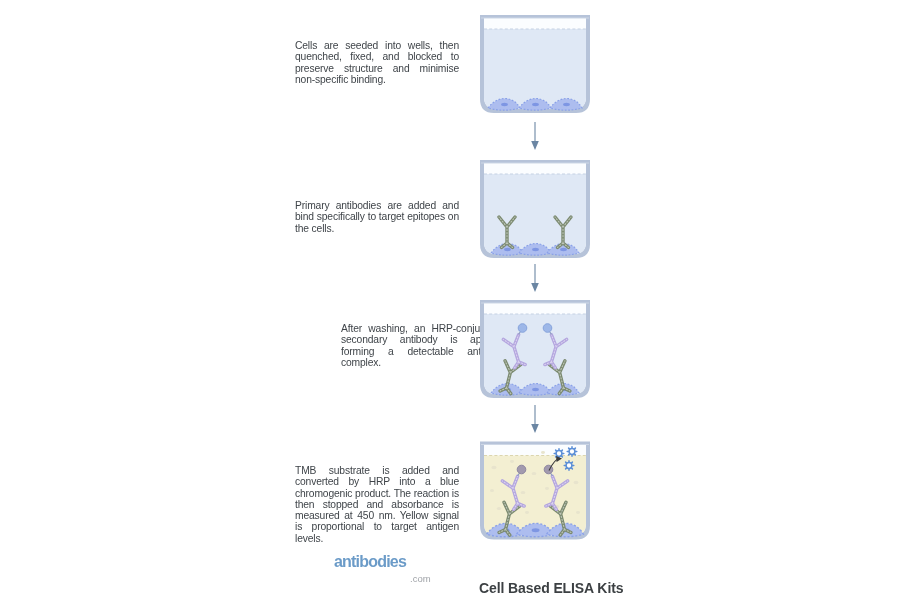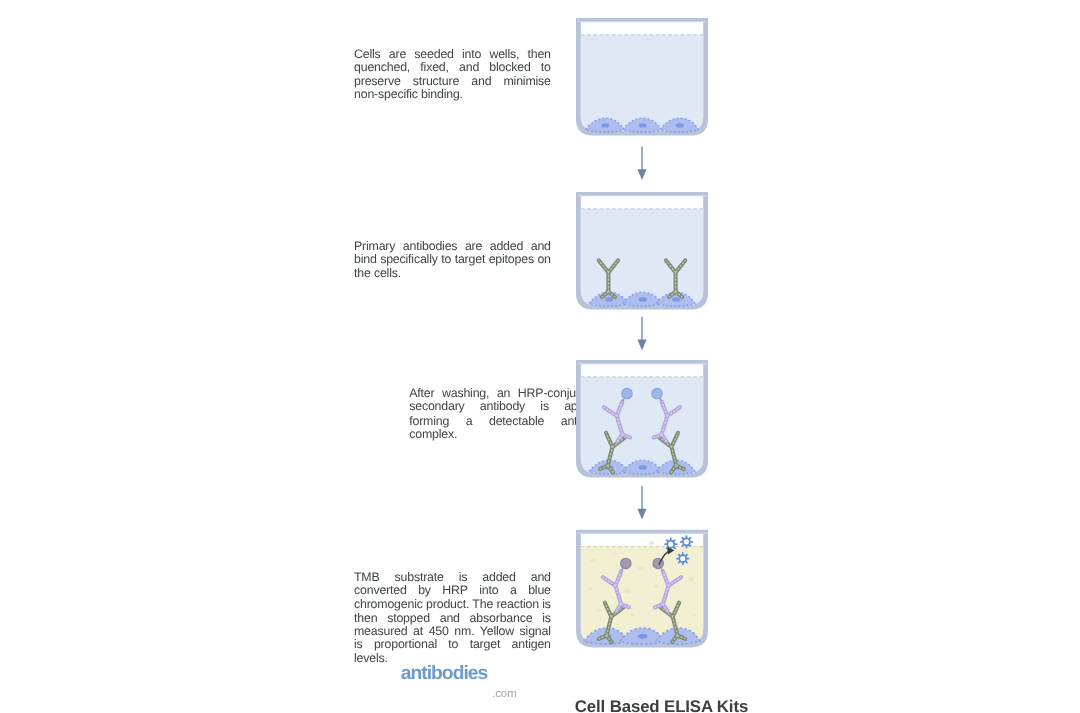--- a/index.html
+++ b/index.html
@@ -130,21 +130,21 @@
       <use href="#cx" transform="translate(84,87) scale(-1,1)"></use>
     </svg>
   </div>
 
   <svg class="flow-arrow" viewBox="0 0 12 30" style="left:529px;top:404px;">
     <line x1="6" y1="1" x2="6" y2="21"></line>
       <path d="M2.2,20 L9.8,20 L6,29 Z"></path>
   </svg>
 
   <div>
-    <p class="step-text" style="top:476px;">TMB substrate is added and converted by HRP into a blue chromogenic product. The reaction is then stopped  and absorbance is measured at 450 nm. Yellow signal is proportional to target antigen levels.</p>
+    <p class="step-text" style="top:465px;">TMB substrate is added and converted by HRP into a blue chromogenic product. The reaction is then stopped  and absorbance is measured at 450 nm. Yellow signal is proportional to target antigen levels.</p>
     <svg class="well" viewBox="0 0 112 100" style="left:479px;top:439px;height:103px;--liq:#f3efd2;--liqln:#dbd5ae;--hrp:#a29aae;--hrps:#8d86a0">
       <use href="#wellframe"></use>
       <g>
         <ellipse class="speck" cx="15" cy="27" rx="2.6" ry="1.8"></ellipse>
         <ellipse class="speck" cx="33" cy="21" rx="2" ry="1.4"></ellipse>
         <ellipse class="speck" cx="55" cy="33" rx="2.4" ry="1.6"></ellipse>
         <ellipse class="speck" cx="13" cy="50" rx="2" ry="1.5"></ellipse>
         <ellipse class="speck" cx="44" cy="52" rx="2.4" ry="1.6"></ellipse>
         <ellipse class="speck" cx="68" cy="48" rx="2" ry="1.4"></ellipse>
         <ellipse class="speck" cx="97" cy="42" rx="2.4" ry="1.7"></ellipse>

